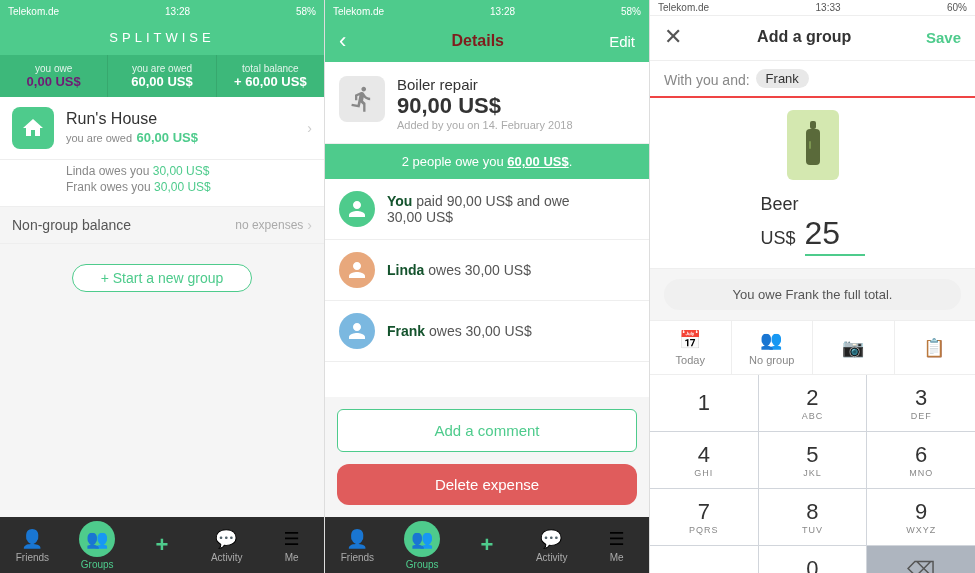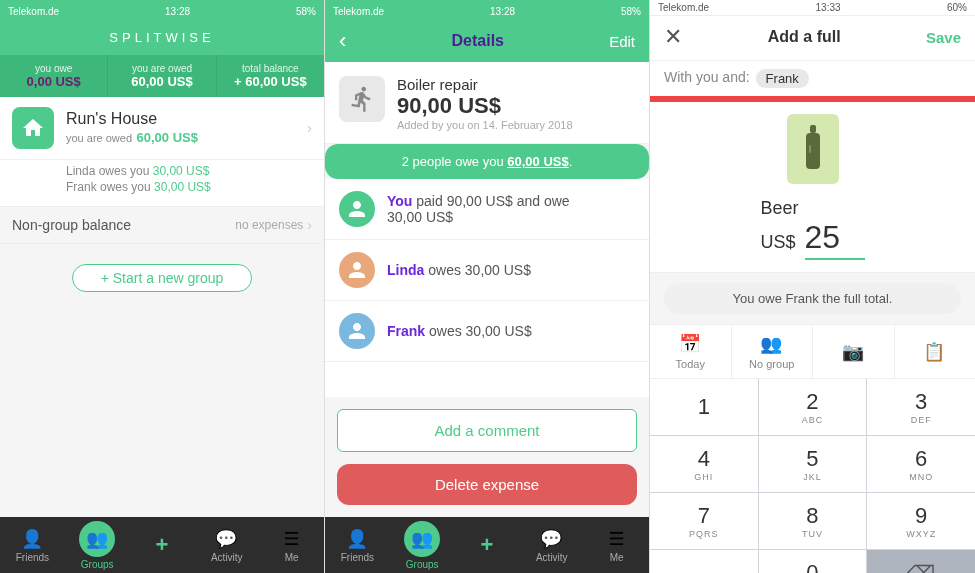--- a/index.html
+++ b/index.html
@@ -37,48 +37,48 @@
     .tab-item { flex: 1; display: flex; flex-direction: column; align-items: center; justify-content: center; gap: 2px; }
     .tab-item.active .tab-icon-wrap { background: #4ecb8c; border-radius: 50%; width: 36px; height: 36px; display: flex; align-items: center; justify-content: center; }
     .tab-icon { font-size: 18px; }
     .tab-label { font-size: 10px; color: #aaa; }
     .tab-item.active .tab-label { color: #4ecb8c; }
 
     
     .panel2 { width: 325px; height: 573px; display: flex; flex-direction: column; background: #f5f5f5; border-right: 1px solid #ddd; }
     .details-header { background: #4ecb8c; display: flex; align-items: center; justify-content: space-between; padding: 8px 14px 10px; }
     .back-btn { color: #fff; font-size: 22px; cursor: pointer; line-height: 1; }
-    .details-title { color: #4c1d95; font-size: 16px; font-weight: 600; }
+    .details-title { color: #7f1d1d; font-size: 16px; font-weight: 600; }
     .edit-btn { color: #fff; font-size: 15px; cursor: pointer; }
     .expense-detail-top { background: #fff; display: flex; align-items: flex-start; padding: 14px 14px 12px; border-bottom: 1px solid #eee; }
     .expense-icon-wrap { width: 46px; height: 46px; background: #e8e8e8; border-radius: 8px; display: flex; align-items: center; justify-content: center; margin-right: 12px; flex-shrink: 0; }
     .expense-icon-wrap svg { fill: #888; }
     .expense-info .expense-title { font-size: 15px; color: #333; }
     .expense-info .expense-amount { font-size: 22px; color: #333; font-weight: 600; }
     .expense-info .expense-sub { font-size: 11px; color: #aaa; }
-    .owed-banner { background: #4ecb8c; padding: 10px 14px; font-size: 13px; color: #fff; text-align: center; border-radius: 13px; }
+    .owed-banner { background: #4ecb8c; padding: 10px 14px; font-size: 13px; color: #fff; text-align: center; }
     .owed-banner span { font-weight: 700; text-decoration: underline; }
     .split-list { background: #fff; flex: 1; overflow-y: auto; }
     .split-row { display: flex; align-items: center; padding: 12px 14px; border-bottom: 1px solid #eee; }
     .split-avatar { width: 36px; height: 36px; border-radius: 50%; background: #ccc; display: flex; align-items: center; justify-content: center; margin-right: 12px; flex-shrink: 0; font-size: 16px; color: #fff; }
     .split-avatar.green { background: #4ecb8c; }
     .split-text { font-size: 14px; color: #555; }
-    .split-text strong { color: #6d28d9; }
+    .split-text strong { color: #14532d; }
     .comment-btn { margin: 12px; border: 1.5px solid #4ecb8c; border-radius: 6px; padding: 12px; text-align: center; color: #4ecb8c; font-size: 15px; background: #fff; cursor: pointer; }
     .delete-btn { margin: 0 12px 12px; background: #e05c5c; border-radius: 12px; padding: 12px; text-align: center; color: #fff; font-size: 15px; cursor: pointer; }
 
     
     .panel3 { width: 325px; height: 573px; display: flex; flex-direction: column; background: #f5f5f5; }
     .addbill-status { background: #fff; display: flex; justify-content: space-between; align-items: center; padding: 2px 8px; height: 22px; border-bottom: 1px solid #eee; }
     .addbill-status span { font-size: 10px; color: #555; }
     .addbill-header { background: #fff; display: flex; align-items: center; justify-content: space-between; padding: 8px 14px 10px; border-bottom: 1px solid #eee; }
     .close-btn { color: #555; font-size: 22px; cursor: pointer; }
     .addbill-title { font-size: 16px; font-weight: 600; color: #333; }
     .save-btn { color: #4ecb8c; font-size: 15px; cursor: pointer; font-weight: 600; }
-    .with-row { display: flex; align-items: flex-start; padding: 8px 14px; background: #fff; border-bottom: 6px solid #ef4444; }
+    .with-row { display: flex; align-items: flex-end; padding: 8px 14px; background: #fff; border-bottom: 2px solid #ef4444; }
     .with-label { font-size: 14px; color: #888; margin-right: 6px; }
     .with-chip { background: #e8e8e8; border-radius: 12px; padding: 2px 10px; font-size: 13px; color: #333; }
     .bill-main { background: #fff; display: flex; align-items: center; padding: 12px 14px; border-bottom: 1px solid #eee; gap: 14px; flex-direction: column; }
     .bottle-img { width: 52px; height: 70px; background: #d4e8b0; border-radius: 6px; display: flex; align-items: center; justify-content: center; }
     .bottle-img svg { fill: #5a6a3a; }
     .bill-right { flex: 1; }
     .bill-name { font-size: 18px; color: #333; font-weight: 500; }
     .bill-amount-row { display: flex; align-items: baseline; gap: 9px; }
     .bill-currency { font-size: 18px; color: #333; }
     .bill-amount { font-size: 32px; color: #333; font-weight: 300; border-bottom: 2px solid #4ecb8c; padding-bottom: 2px; display: inline-block; min-width: 60px; }
@@ -255,21 +255,21 @@
 </div>
 
 <div class="panel3">
   <div class="addbill-status">
     <span>Telekom.de</span>
     <span>13:33</span>
     <span>60%</span>
   </div>
   <div class="addbill-header">
     <span class="close-btn">✕</span>
-    <span class="addbill-title">Add a full</span>
+    <span class="addbill-title">Add a group</span>
     <span class="save-btn">Save</span>
   </div>
   <div class="with-row">
     <span class="with-label">With you and:</span>
     <span class="with-chip">Frank</span>
   </div>
   <div class="bill-main">
     <div class="bottle-img">
       <svg width="28" height="48" viewBox="0 0 24 48">
         <rect x="9" y="0" width="6" height="8" rx="2" fill="#5a6a3a"></rect>

